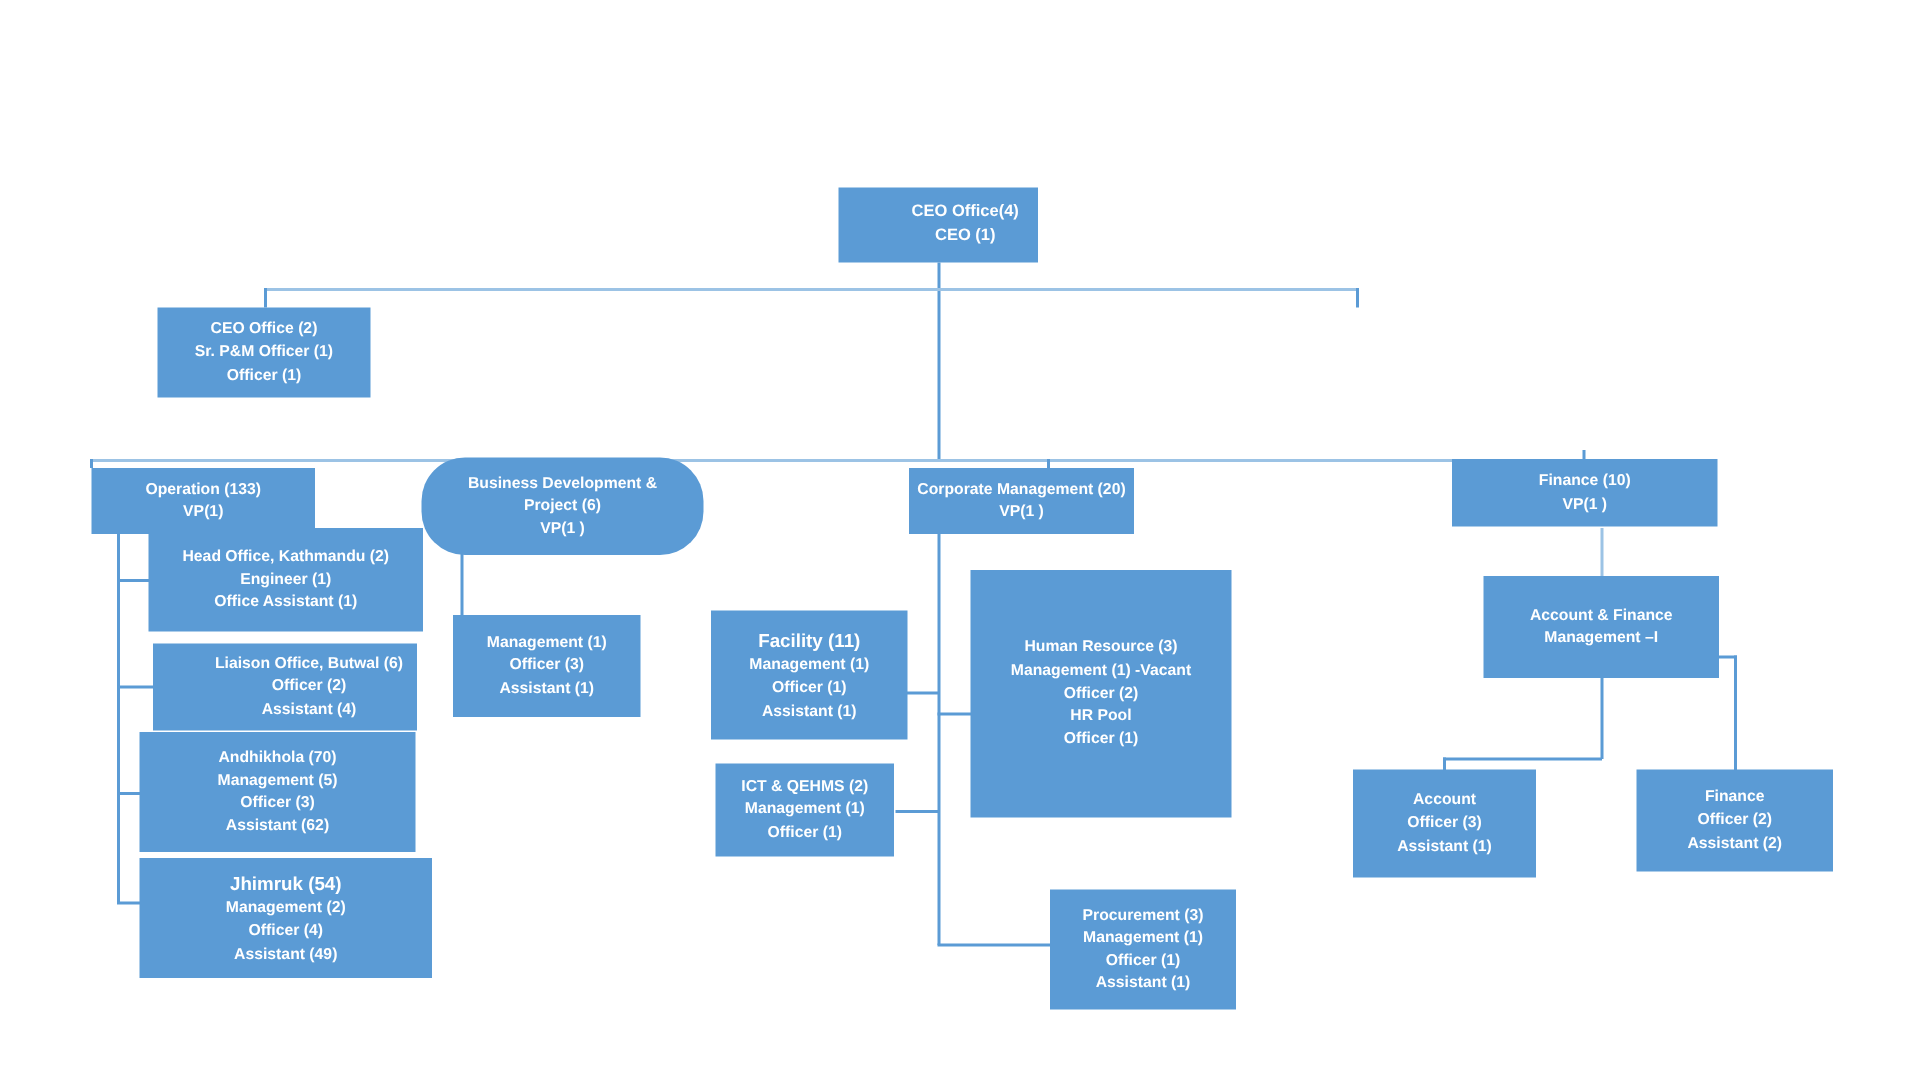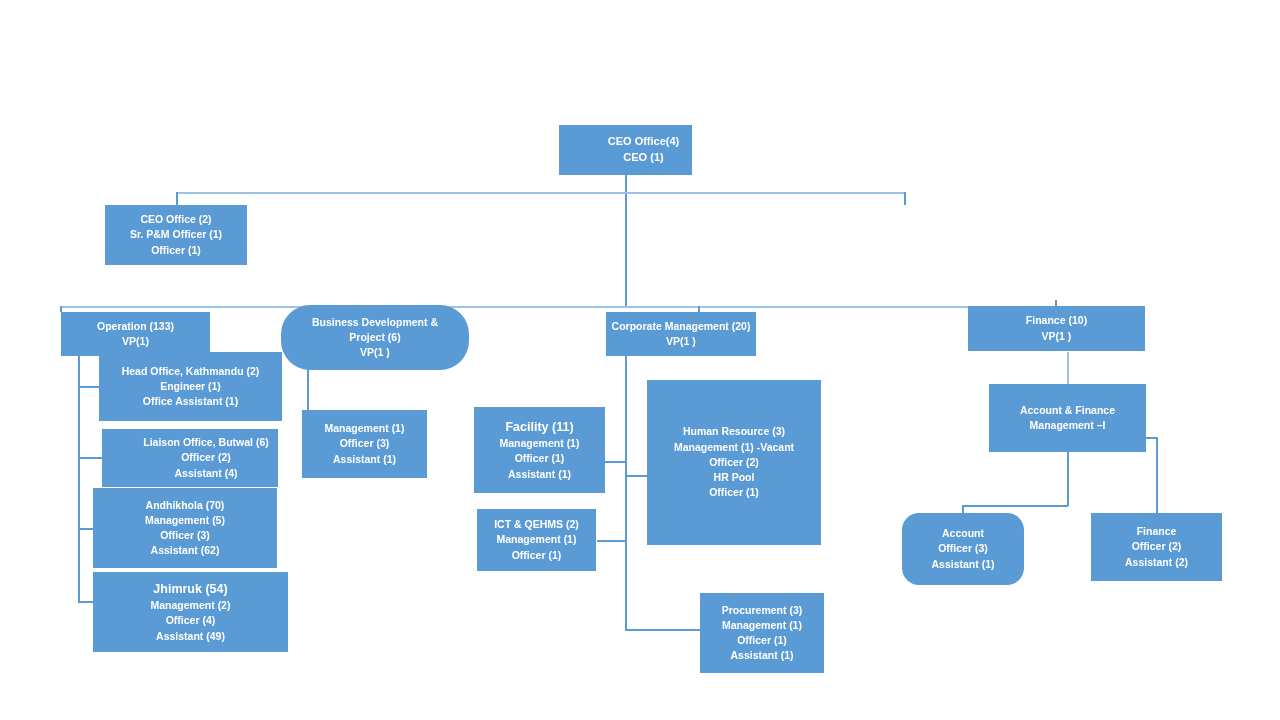--- a/index.html
+++ b/index.html
@@ -180,21 +180,21 @@
   <div class="node fs-10" style="left:968px; top:306px; width:177px; height:45px;">
     <span class="line">Finance (10)</span>
     <span class="line">VP(1 )</span>
   </div>
 
   <div class="node fs-10" style="left:989px; top:384px; width:157px; height:68px;">
     <span class="line">Account &amp; Finance</span>
     <span class="line">Management –I</span>
   </div>
 
-  <div class="node fs-10" style="left:902px; top:513px; width:122px; height:72px;border-radius:17px;">
+  <div class="node fs-10" style="left:902px; top:513px; width:122px; height:72px;">
     <span class="line">Account</span>
     <span class="line">Officer (3)</span>
     <span class="line">Assistant (1)</span>
   </div>
 
   <div class="node fs-10" style="left:1091px; top:513px; width:131px; height:68px;">
     <span class="line">Finance</span>
     <span class="line">Officer (2)</span>
     <span class="line">Assistant (2)</span>
   </div>

